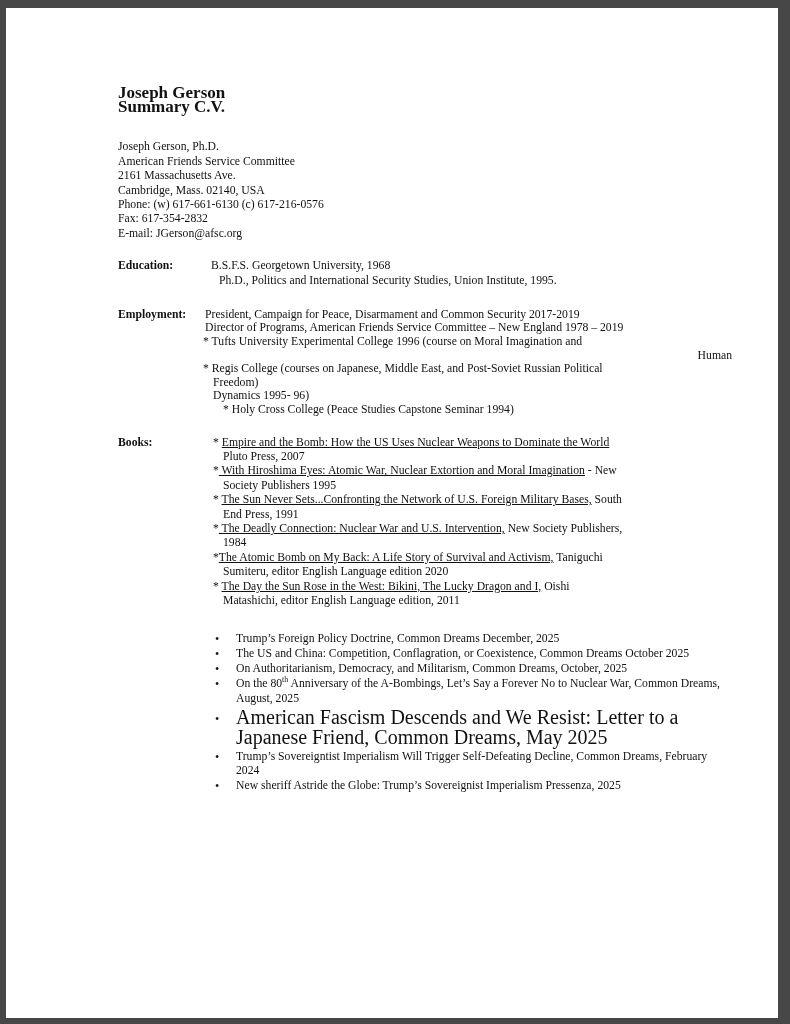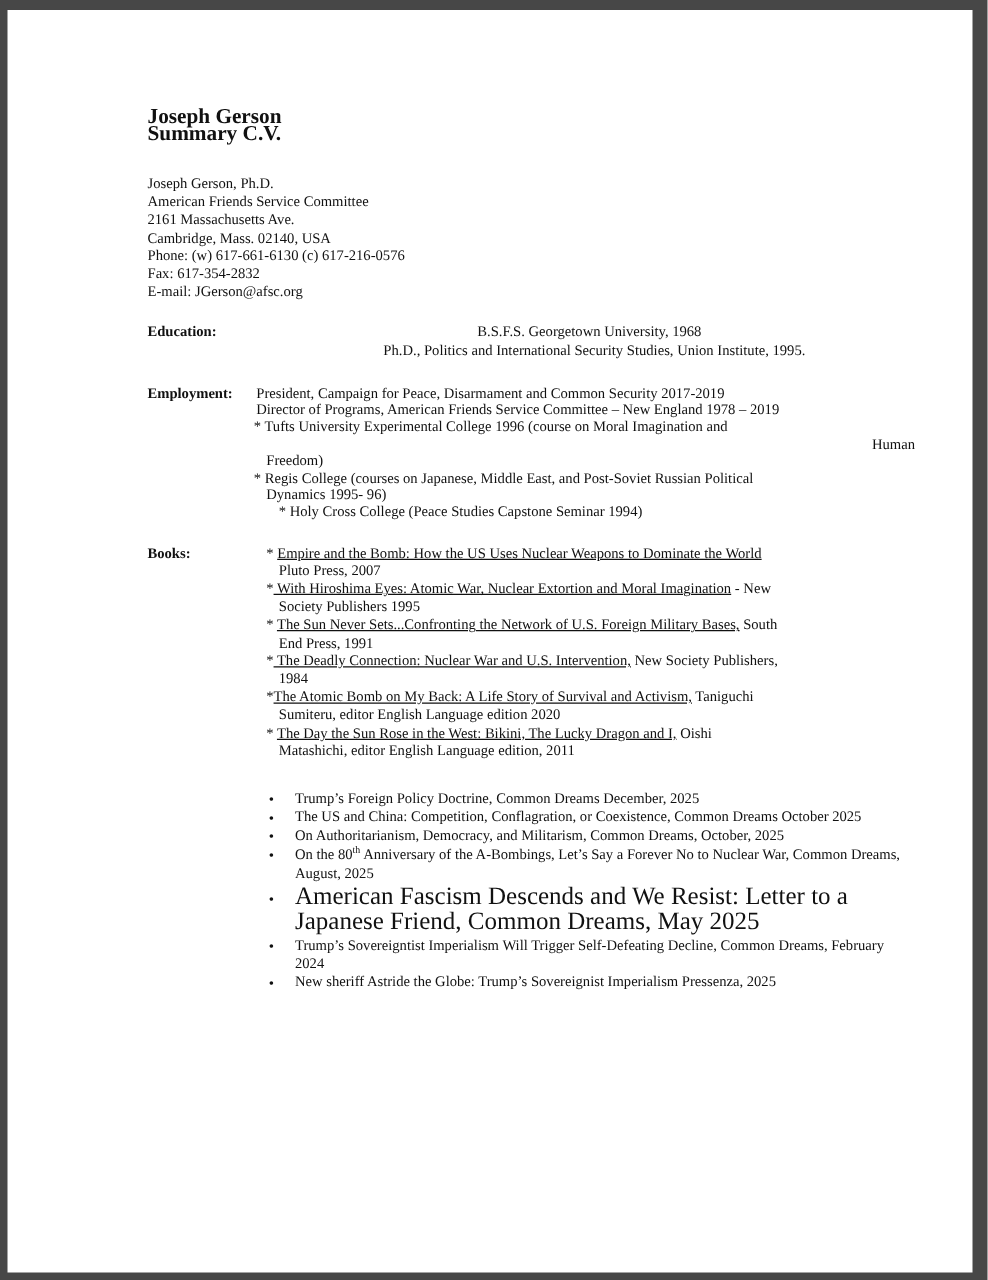--- a/index.html
+++ b/index.html
@@ -128,37 +128,37 @@
         <div class="contact-line">Joseph Gerson, Ph.D.</div>
         <div class="contact-line">American Friends Service Committee</div>
         <div class="contact-line">2161 Massachusetts Ave.</div>
         <div class="contact-line">Cambridge, Mass. 02140, USA</div>
         <div class="contact-line">Phone: (w) 617-661-6130 (c) 617-216-0576</div>
         <div class="contact-line">Fax: 617-354-2832</div>
         <div class="contact-line">E-mail: JGerson@afsc.org</div>
       </div>
     </div>
 
-    <div class="section" style="margin-top:18px;text-align:center;">
+    <div class="section" style="margin-top:18px;">
       <div class="section-label">Education:</div>
       <div class="section-body">
         <div class="ln">B.S.F.S. Georgetown University, 1968</div>
         <div class="ln indent-1">Ph.D., Politics and International Security Studies, Union Institute, 1995.</div>
       </div>
     </div>
 
     <div class="section" style="margin-top:20px;">
       <div class="section-label">Employment:</div>
       <div class="emp-body">
         <div class="ln">President, Campaign for Peace, Disarmament and Common Security 2017-2019</div>
         <div class="ln">Director of Programs, American Friends Service Committee – New England 1978 – 2019</div>
         <div class="ln indent-neg">* Tufts University Experimental College 1996 (course on Moral Imagination and</div>
         <div class="ln indent-3">Human</div>
+        <div class="ln indent-neg">* Regis College (courses on Japanese, Middle East, and Post-Soviet Russian Political</div>
         <div class="ln indent-1">Freedom)</div>
-        <div class="ln indent-neg">* Regis College (courses on Japanese, Middle East, and Post-Soviet Russian Political</div>
         <div class="ln indent-1">Dynamics  1995- 96)</div>
         <div class="ln indent-2">* Holy Cross College (Peace Studies Capstone Seminar 1994)</div>
       </div>
     </div>
 
     <div class="section" style="margin-top:19px;">
       <div class="section-label">Books:</div>
       <div class="books-body">
 
         <div class="book">

